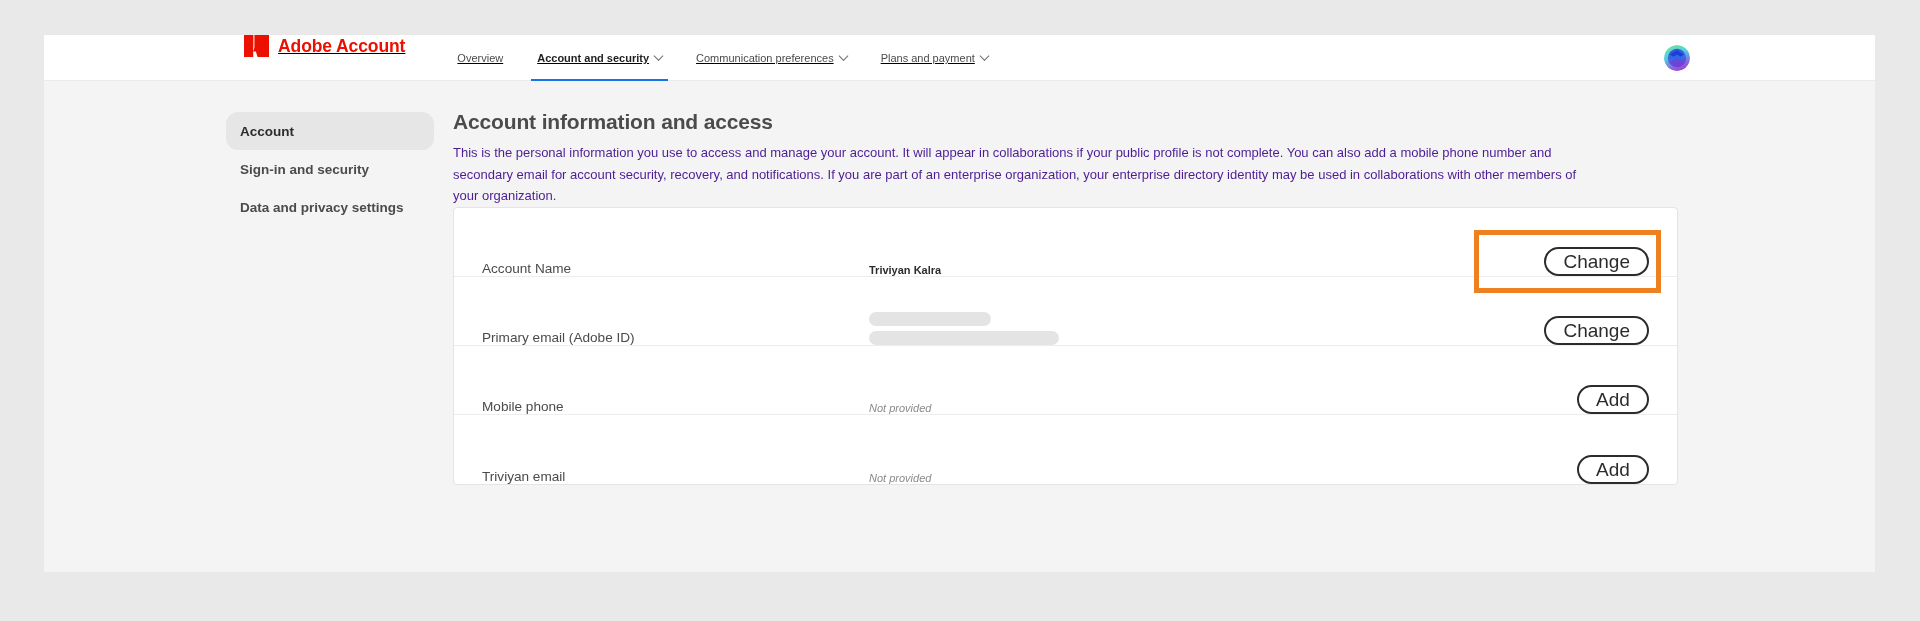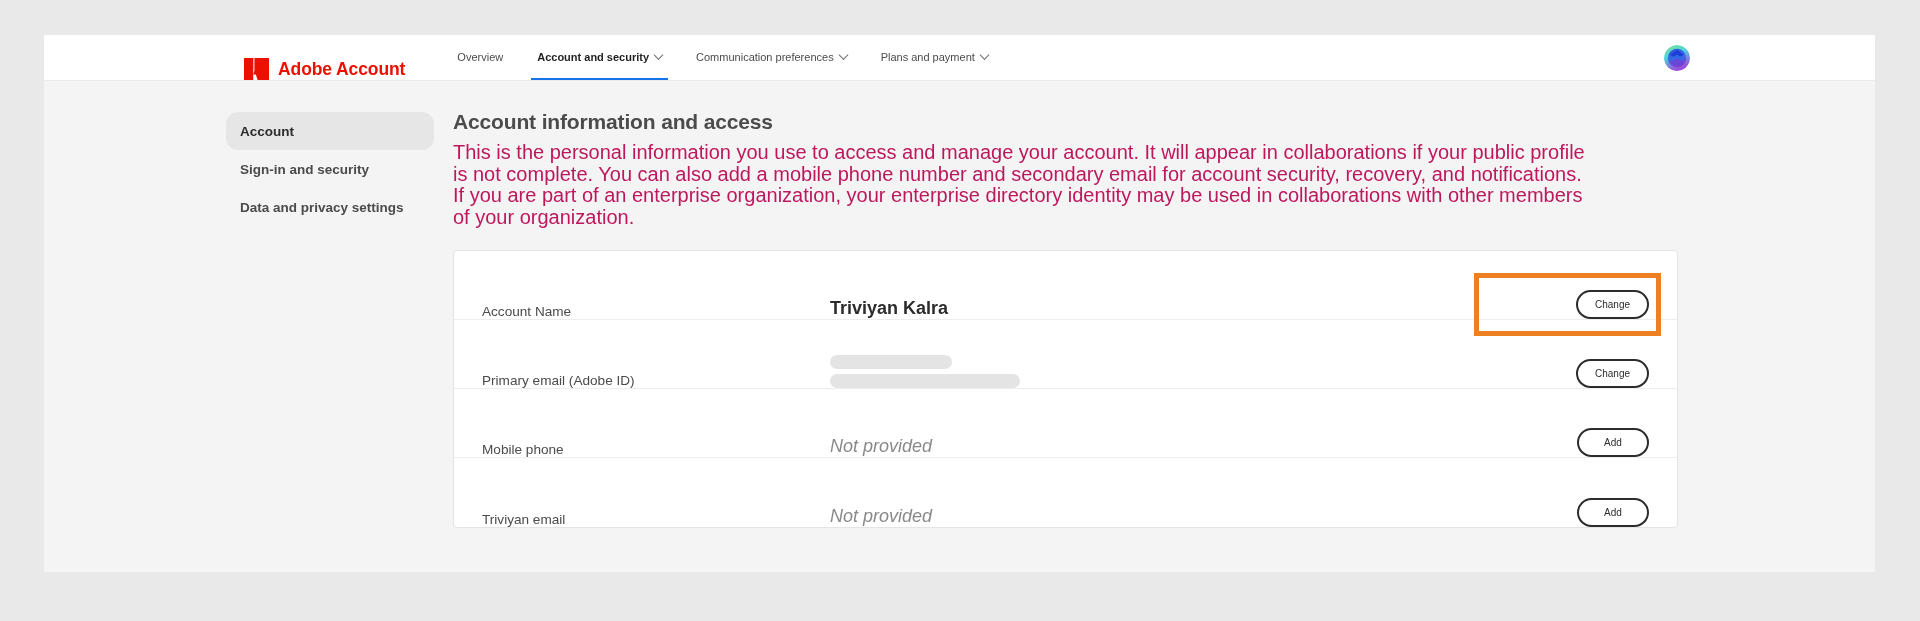--- a/index.html
+++ b/index.html
@@ -28,21 +28,22 @@
     overflow: hidden;
   }
 
   
   #top-nav {
     position: relative;
     height: 46px;
     background: #ffffff;
     border-bottom: 1px solid #eaeaea;
     display: flex;
-    align-items: flex-end;
+    align-items: flex-start;
+    text-decoration: underline;
   }
 
   .brand {
     display: flex;
     align-items: center;
     gap: 9px;
     margin-left: 200px;
     cursor: pointer;
   }
   .brand-logo { width: 25px; height: 22px; display: block; }
@@ -149,25 +150,24 @@
 
   #page-title {
     font-size: 21px;
     font-weight: 700;
     color: #4b4b4b;
     letter-spacing: -0.15px;
     margin-bottom: 8px;
   }
 
   #page-desc {
-    font-size: 20px;
+    font-size: 13px;
     line-height: 21.5px;
-    color: #be185d;
+    color: #4c1d95;
     max-width: 1138px;
-    margin-bottom: 22px;
   }
 
   
   #info-card {
     background: #ffffff;
     border: 1px solid #e4e4e4;
     border-radius: 4px;
     overflow: hidden;
   }
   .info-row {
@@ -179,24 +179,25 @@
   }
   .info-row:last-child { border-bottom: none; }
 
   .row-label {
     flex: 0 0 348px;
     font-size: 13.6px;
     color: #4b4b4b;
   }
   .row-value {
     flex: 1;
-    font-size: 18px;
+    font-size: 11px;
     color: #2c2c2c;
     font-weight: 700;
     min-width: 0;
+    margin-left: 39px;
   }
   .row-value.muted {
     font-weight: 400;
     font-style: italic;
     color: #8a8a8a;
   }
   .row-action {
     flex: 0 0 150px;
     display: flex;
     justify-content: flex-end;
@@ -217,21 +218,21 @@
 
   .pill-btn {
     min-width: 72px;
     height: 29px;
     padding: 0 17px;
     border: 2px solid #2c2c2c;
     border-radius: 15px;
     background: #ffffff;
     color: #2c2c2c;
     font-family: inherit;
-    font-size: 10px;
+    font-size: 19px;
     font-weight: 400;
     line-height: 1;
     cursor: pointer;
     display: inline-flex;
     align-items: center;
     justify-content: center;
     white-space: nowrap;
   }
 
   

